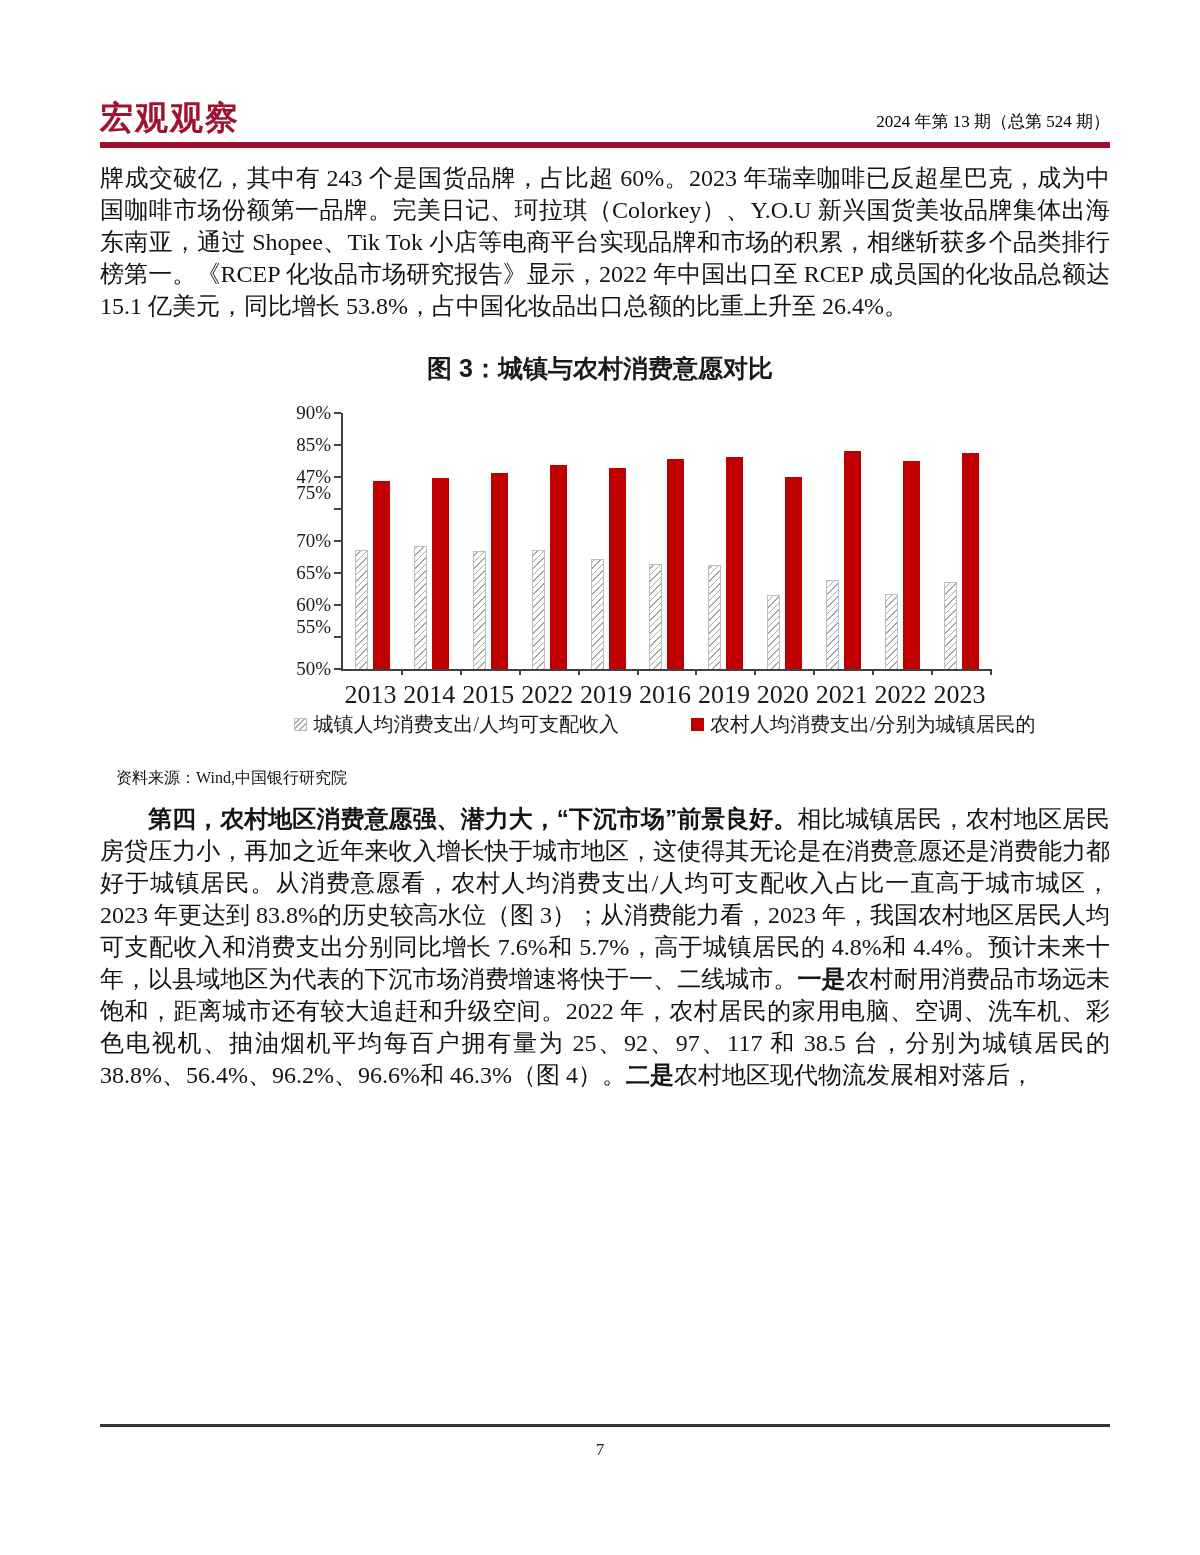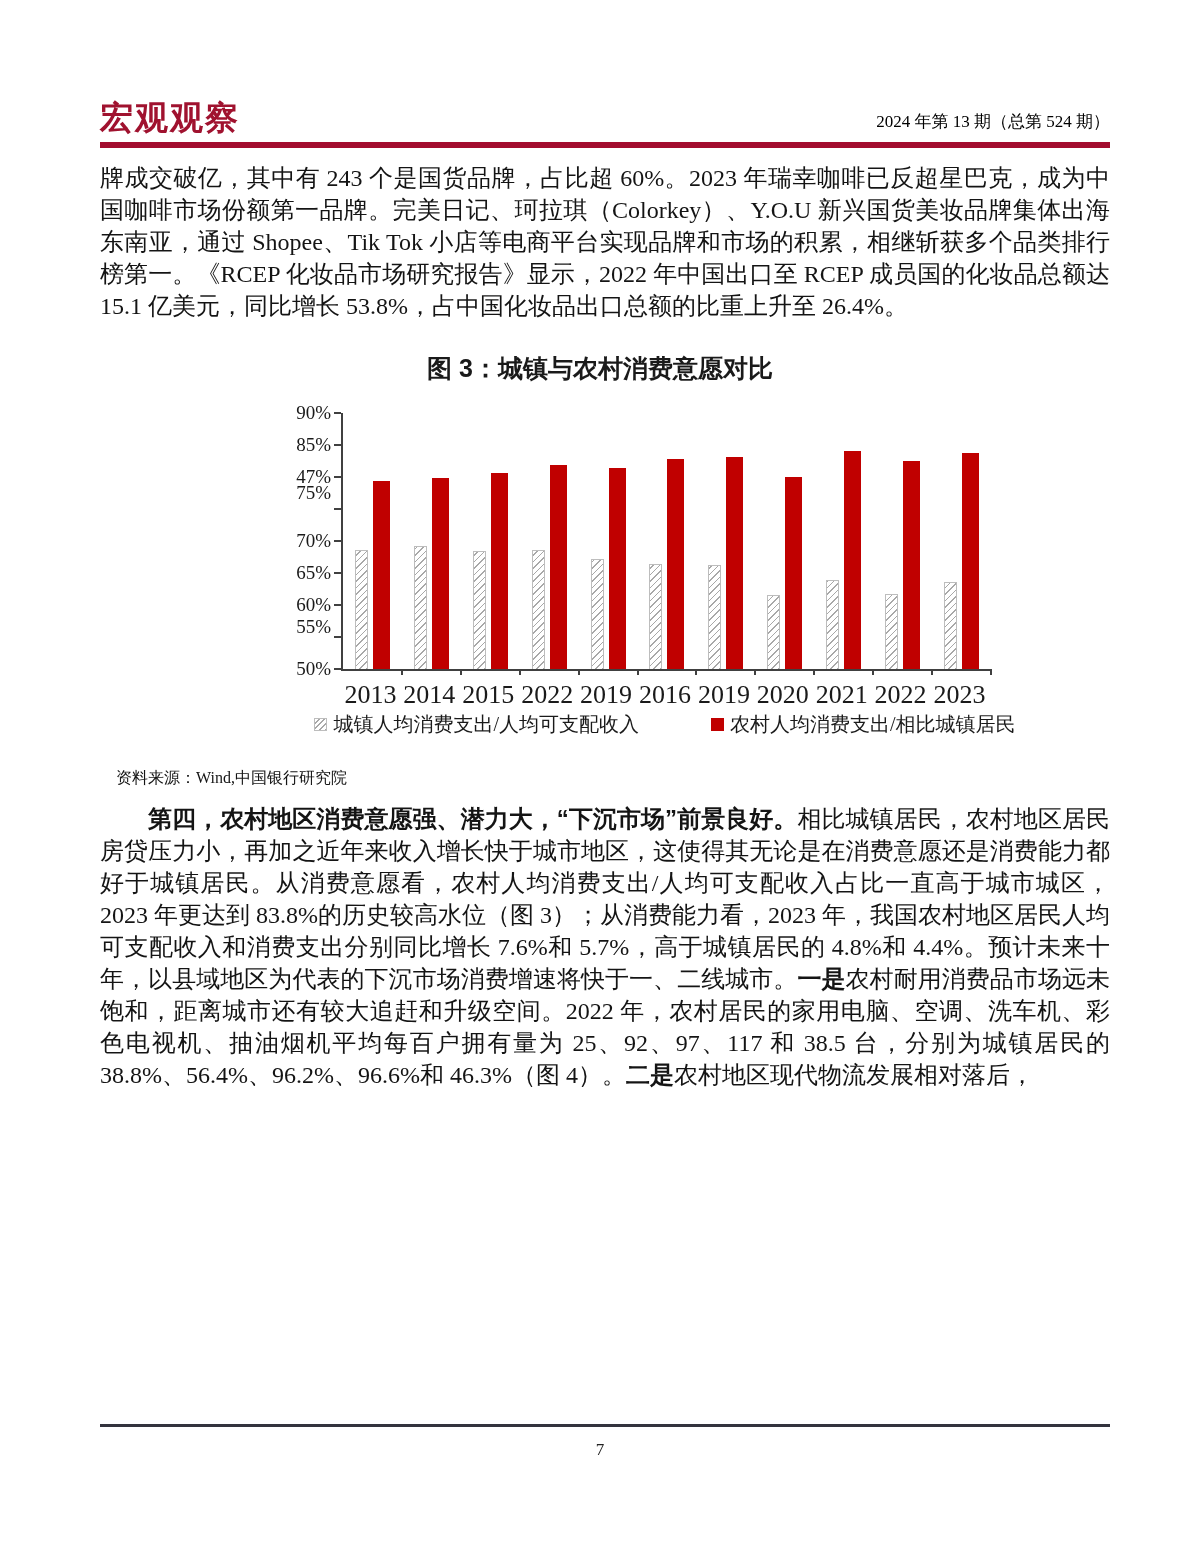--- a/index.html
+++ b/index.html
@@ -181,21 +181,21 @@
         <div class="xlabel">2022</div>
         <div class="xlabel">2023</div>
       </div>
     <div class="legend" id="chart-legend">
         <div class="legend-item">
           <span class="legend-marker hatched"></span>
           <span>城镇人均消费支出/人均可支配收入</span>
         </div>
         <div class="legend-item">
           <span class="legend-marker" style="background: rgb(192, 0, 0);"></span>
-          <span>农村人均消费支出/相比城镇居民</span>
+          <span>农村人均消费支出/分别为城镇居民的</span>
         </div>
       </div>
   </div>
 
   <div class="source-note">资料来源：Wind,中国银行研究院</div>
 
   <div class="para indent" id="para2"><span class="b">第四，农村地区消费意愿强、潜力大，“下沉市场”前景良好。</span><span>相比城镇居民，农村地区居民房贷压力小，再加之近年来收入增长快于城市地区，这使得其无论是在消费意愿还是消费能力都好于城镇居民。从消费意愿看，农村人均消费支出/人均可支配收入占比一直高于城市城区，2023 年更达到 83.8%的历史较高水位（图 3）；从消费能力看，2023 年，我国农村地区居民人均可支配收入和消费支出分别同比增长 7.6%和 5.7%，高于城镇居民的 4.8%和 4.4%。预计未来十年，以县域地区为代表的下沉市场消费增速将快于一、二线城市。</span><span class="b">一是</span><span>农村耐用消费品市场远未饱和，距离城市还有较大追赶和升级空间。2022 年，农村居民的家用电脑、空调、洗车机、彩色电视机、抽油烟机平均每百户拥有量为 25、92、97、117 和 38.5 台，分别为城镇居民的 38.8%、56.4%、96.2%、96.6%和 46.3%（图 4）。</span><span class="b">二是</span><span>农村地区现代物流发展相对落后，</span></div>
 
   <div class="footer-rule"></div>
   <div class="page-number">7</div>

